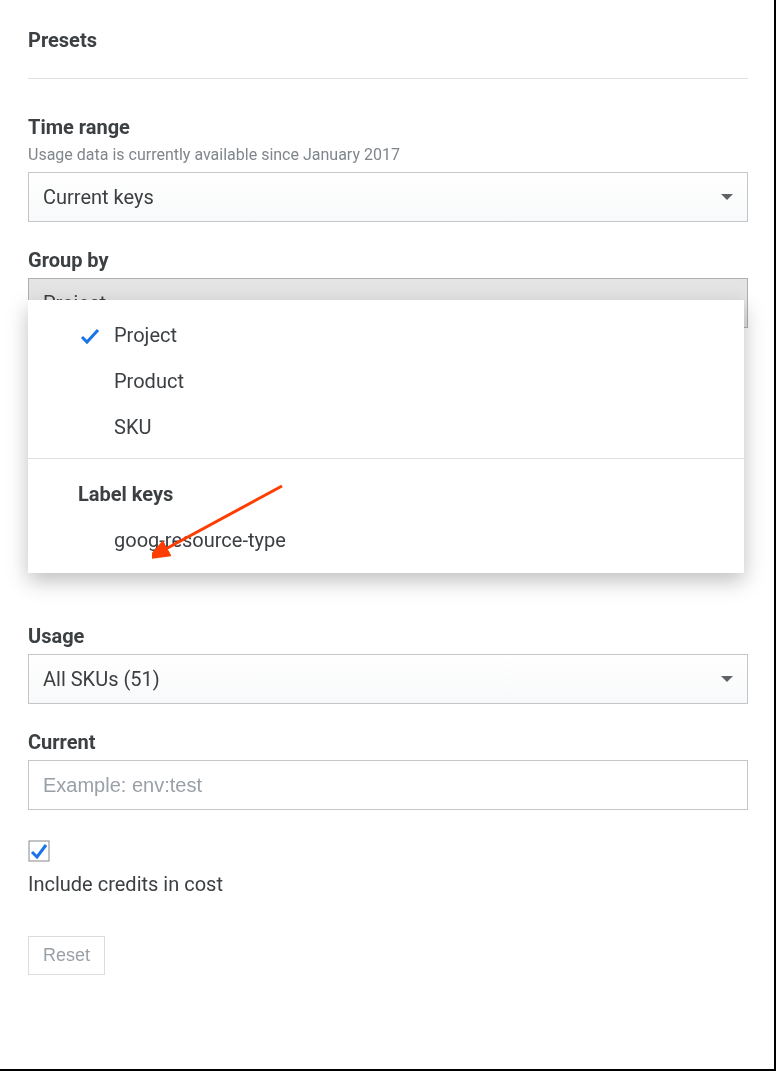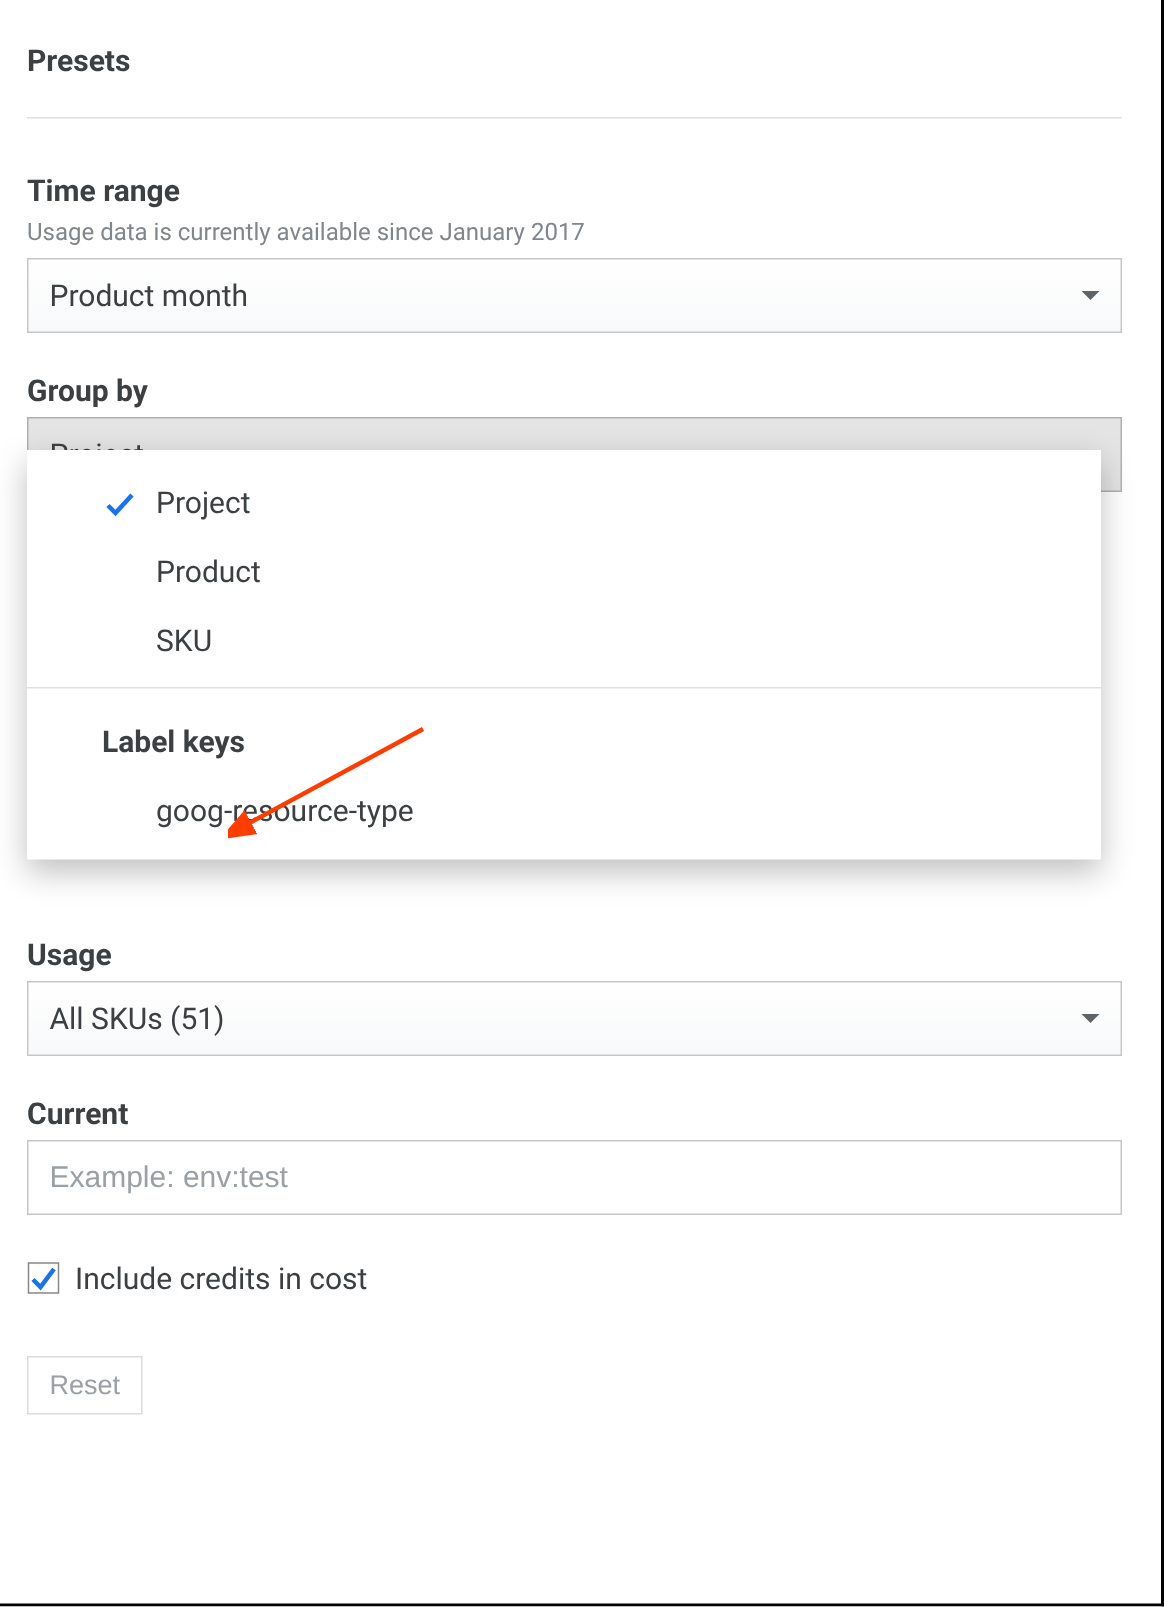--- a/index.html
+++ b/index.html
@@ -7,21 +7,21 @@
       font-family: Roboto, "Helvetica Neue", Arial, sans-serif;
       font-size: 16px;
       color: #3c4043;
       background: #fff;
     }
     .panel {
       width: 776px;
       min-height: 1071px;
       border-right: 2px solid #000;
       border-bottom: 2px solid #000;
-      padding: 28px 26px 28px 18px;
+      padding: 28px 26px 28px 28px;
       position: relative;
     }
     .label {
       font-size: 20px;
       font-weight: 700;
       color: #3c4043;
       margin-bottom: 6px;
     }
     .sub {
       font-size: 16px;
@@ -114,25 +114,26 @@
       width: 100%;
       height: 50px;
       border: 1px solid #c4c7ca;
       padding: 0 14px;
       font-size: 20px;
       color: #3c4043;
     }
     .input::placeholder { color: #9aa0a6; }
     .checkbox-row {
       display: flex;
-      align-items: center;
+      align-items: flex-start;
       gap: 10px;
       margin-top: 30px;
       margin-bottom: 40px;
       cursor: pointer;
+      flex-direction: column;
     }
     .checkbox-row span.txt {
       font-size: 20px;
       color: #3c4043;
     }
     .svgcheck { width: 22px; height: 22px; flex-shrink: 0; }
     .reset-btn {
       border: 1px solid #dadce0;
       background: #fff;
       color: #9aa0a6;
@@ -160,21 +161,21 @@
     <div class="label">Presets</div>
   </div>
 
   <hr class="hr">
 
   
   <div class="block" style="margin-top:36px">
     <div class="label">Time range</div>
     <div class="sub">Usage data is currently available since January 2017</div>
     <div class="select">
-      <span>Product month</span>
+      <span>Current keys</span>
       <span class="caret"></span>
     </div>
   </div>
 
   
   <div class="block groupby-wrap" style="margin-bottom:0">
     <div class="label">Group by</div>
     <div class="select open">
       <span>Project</span>
       <span class="caret"></span>

